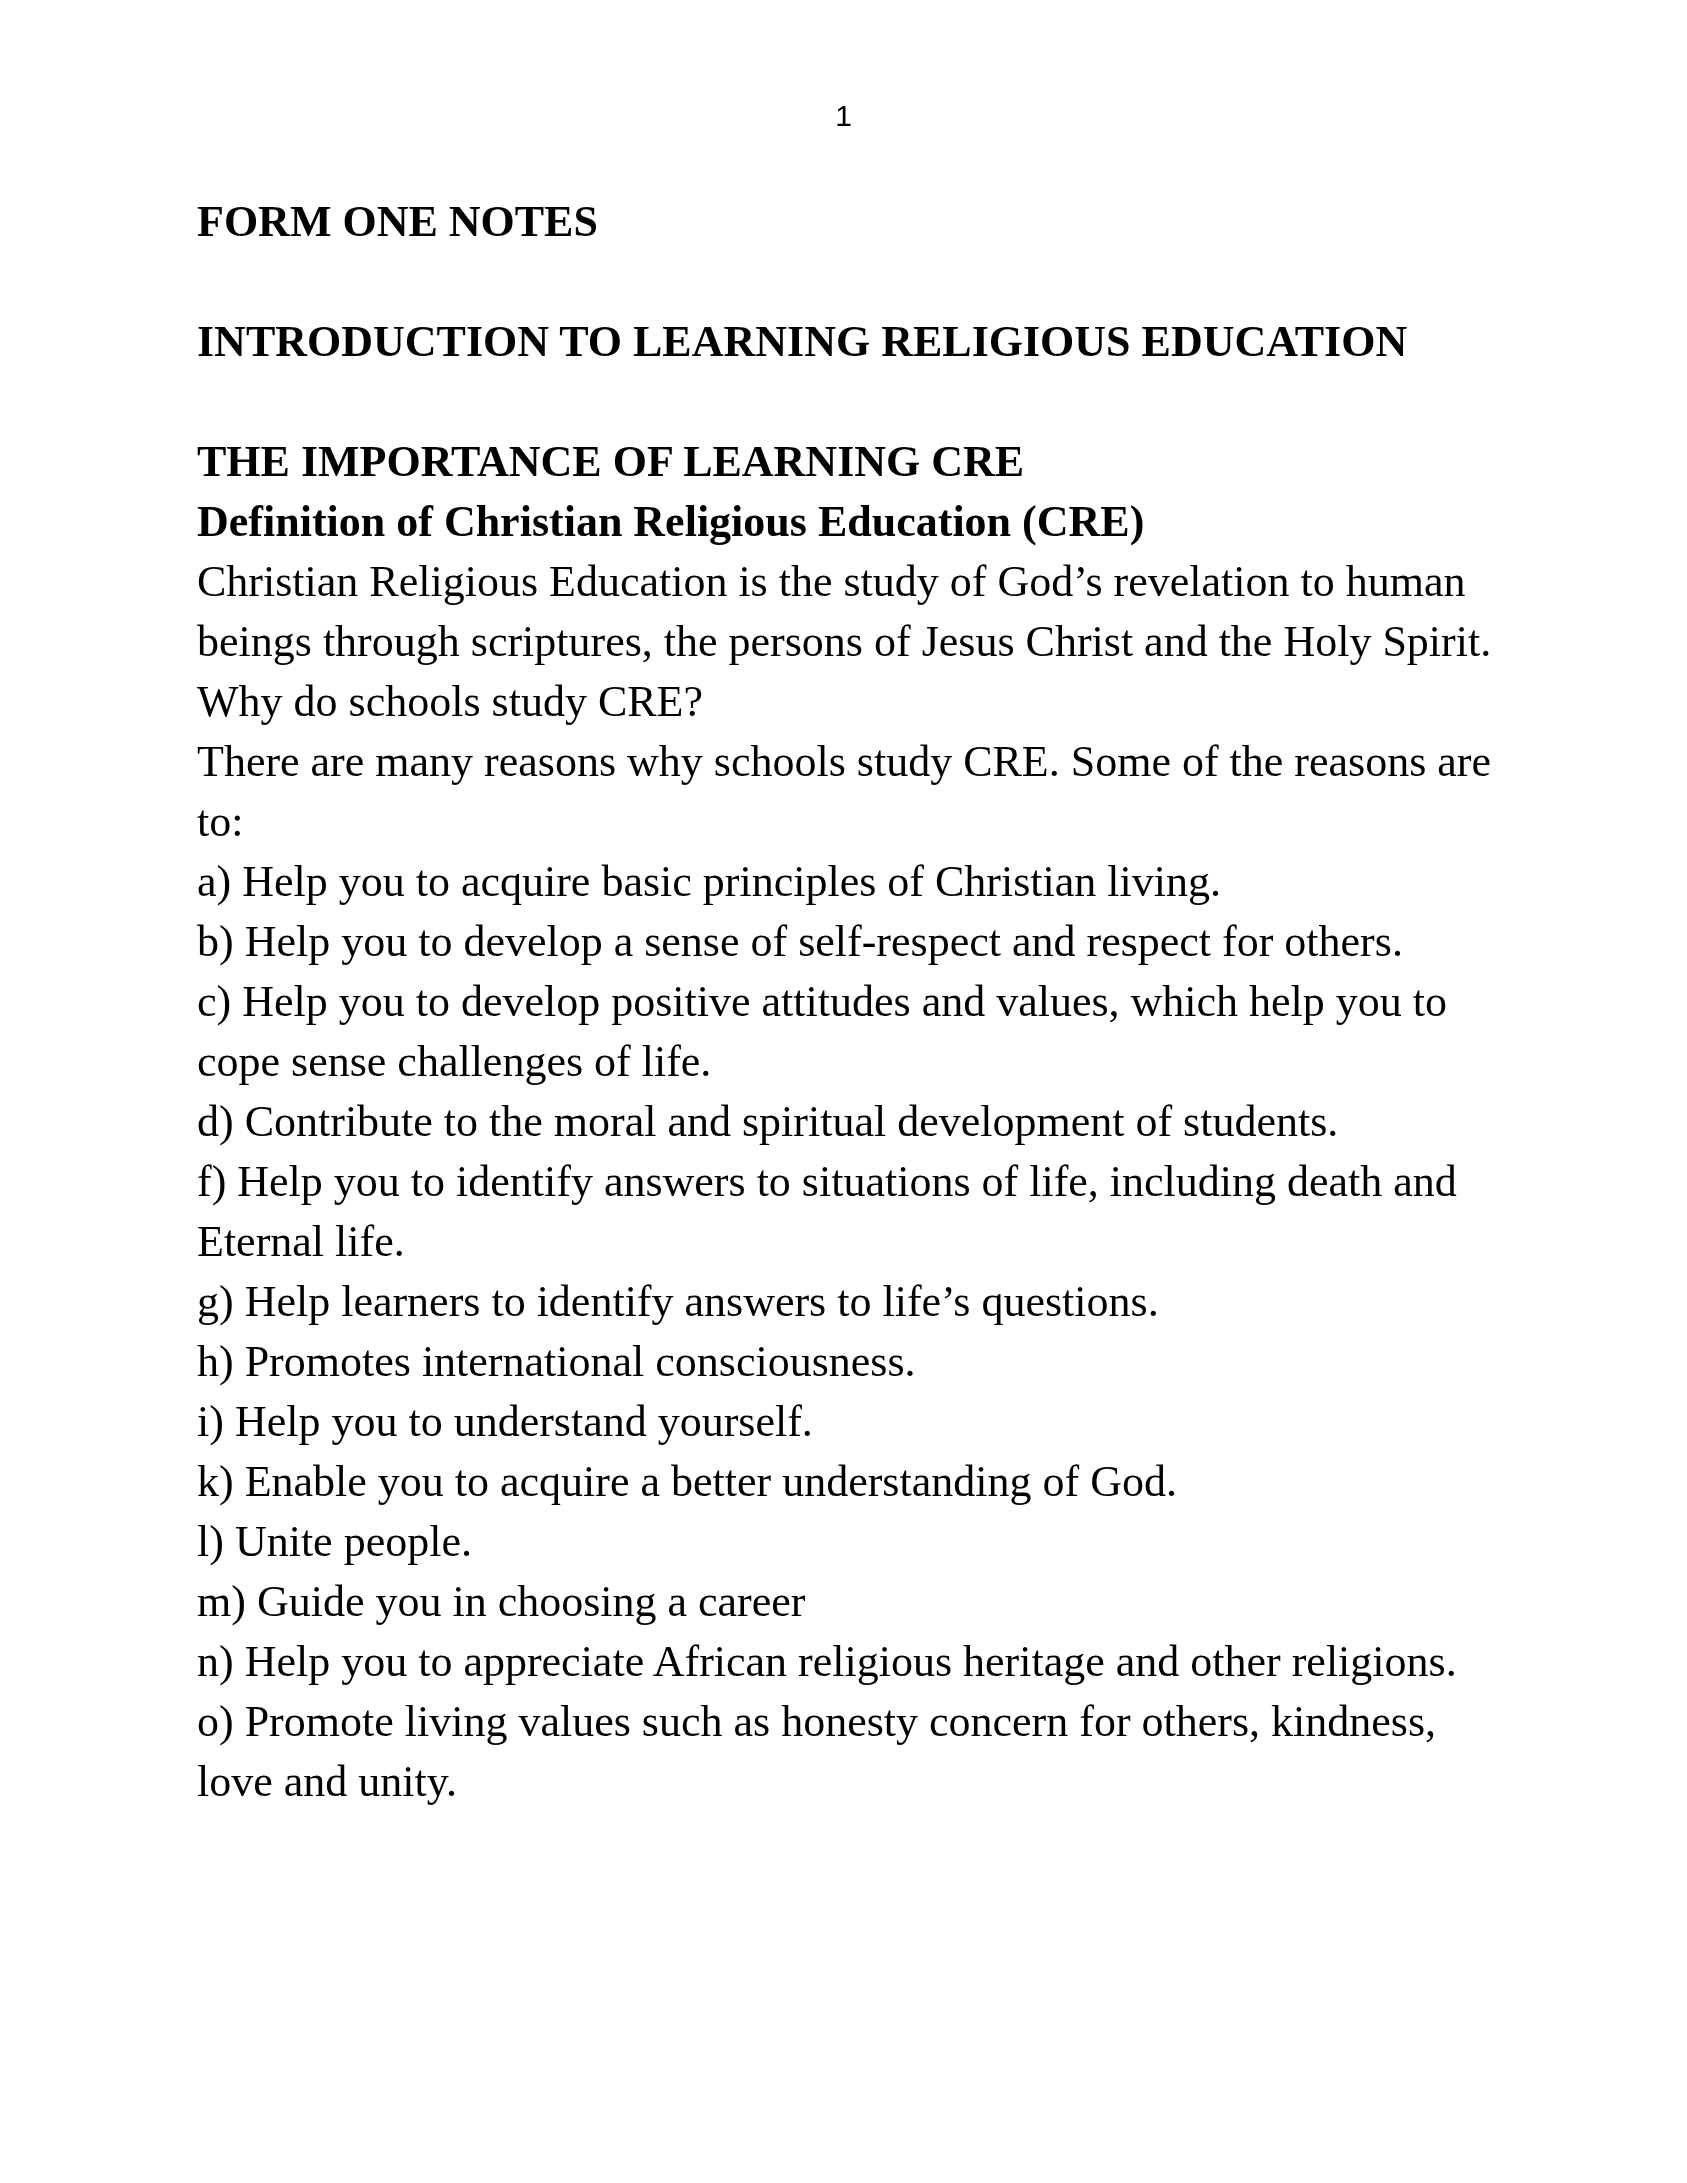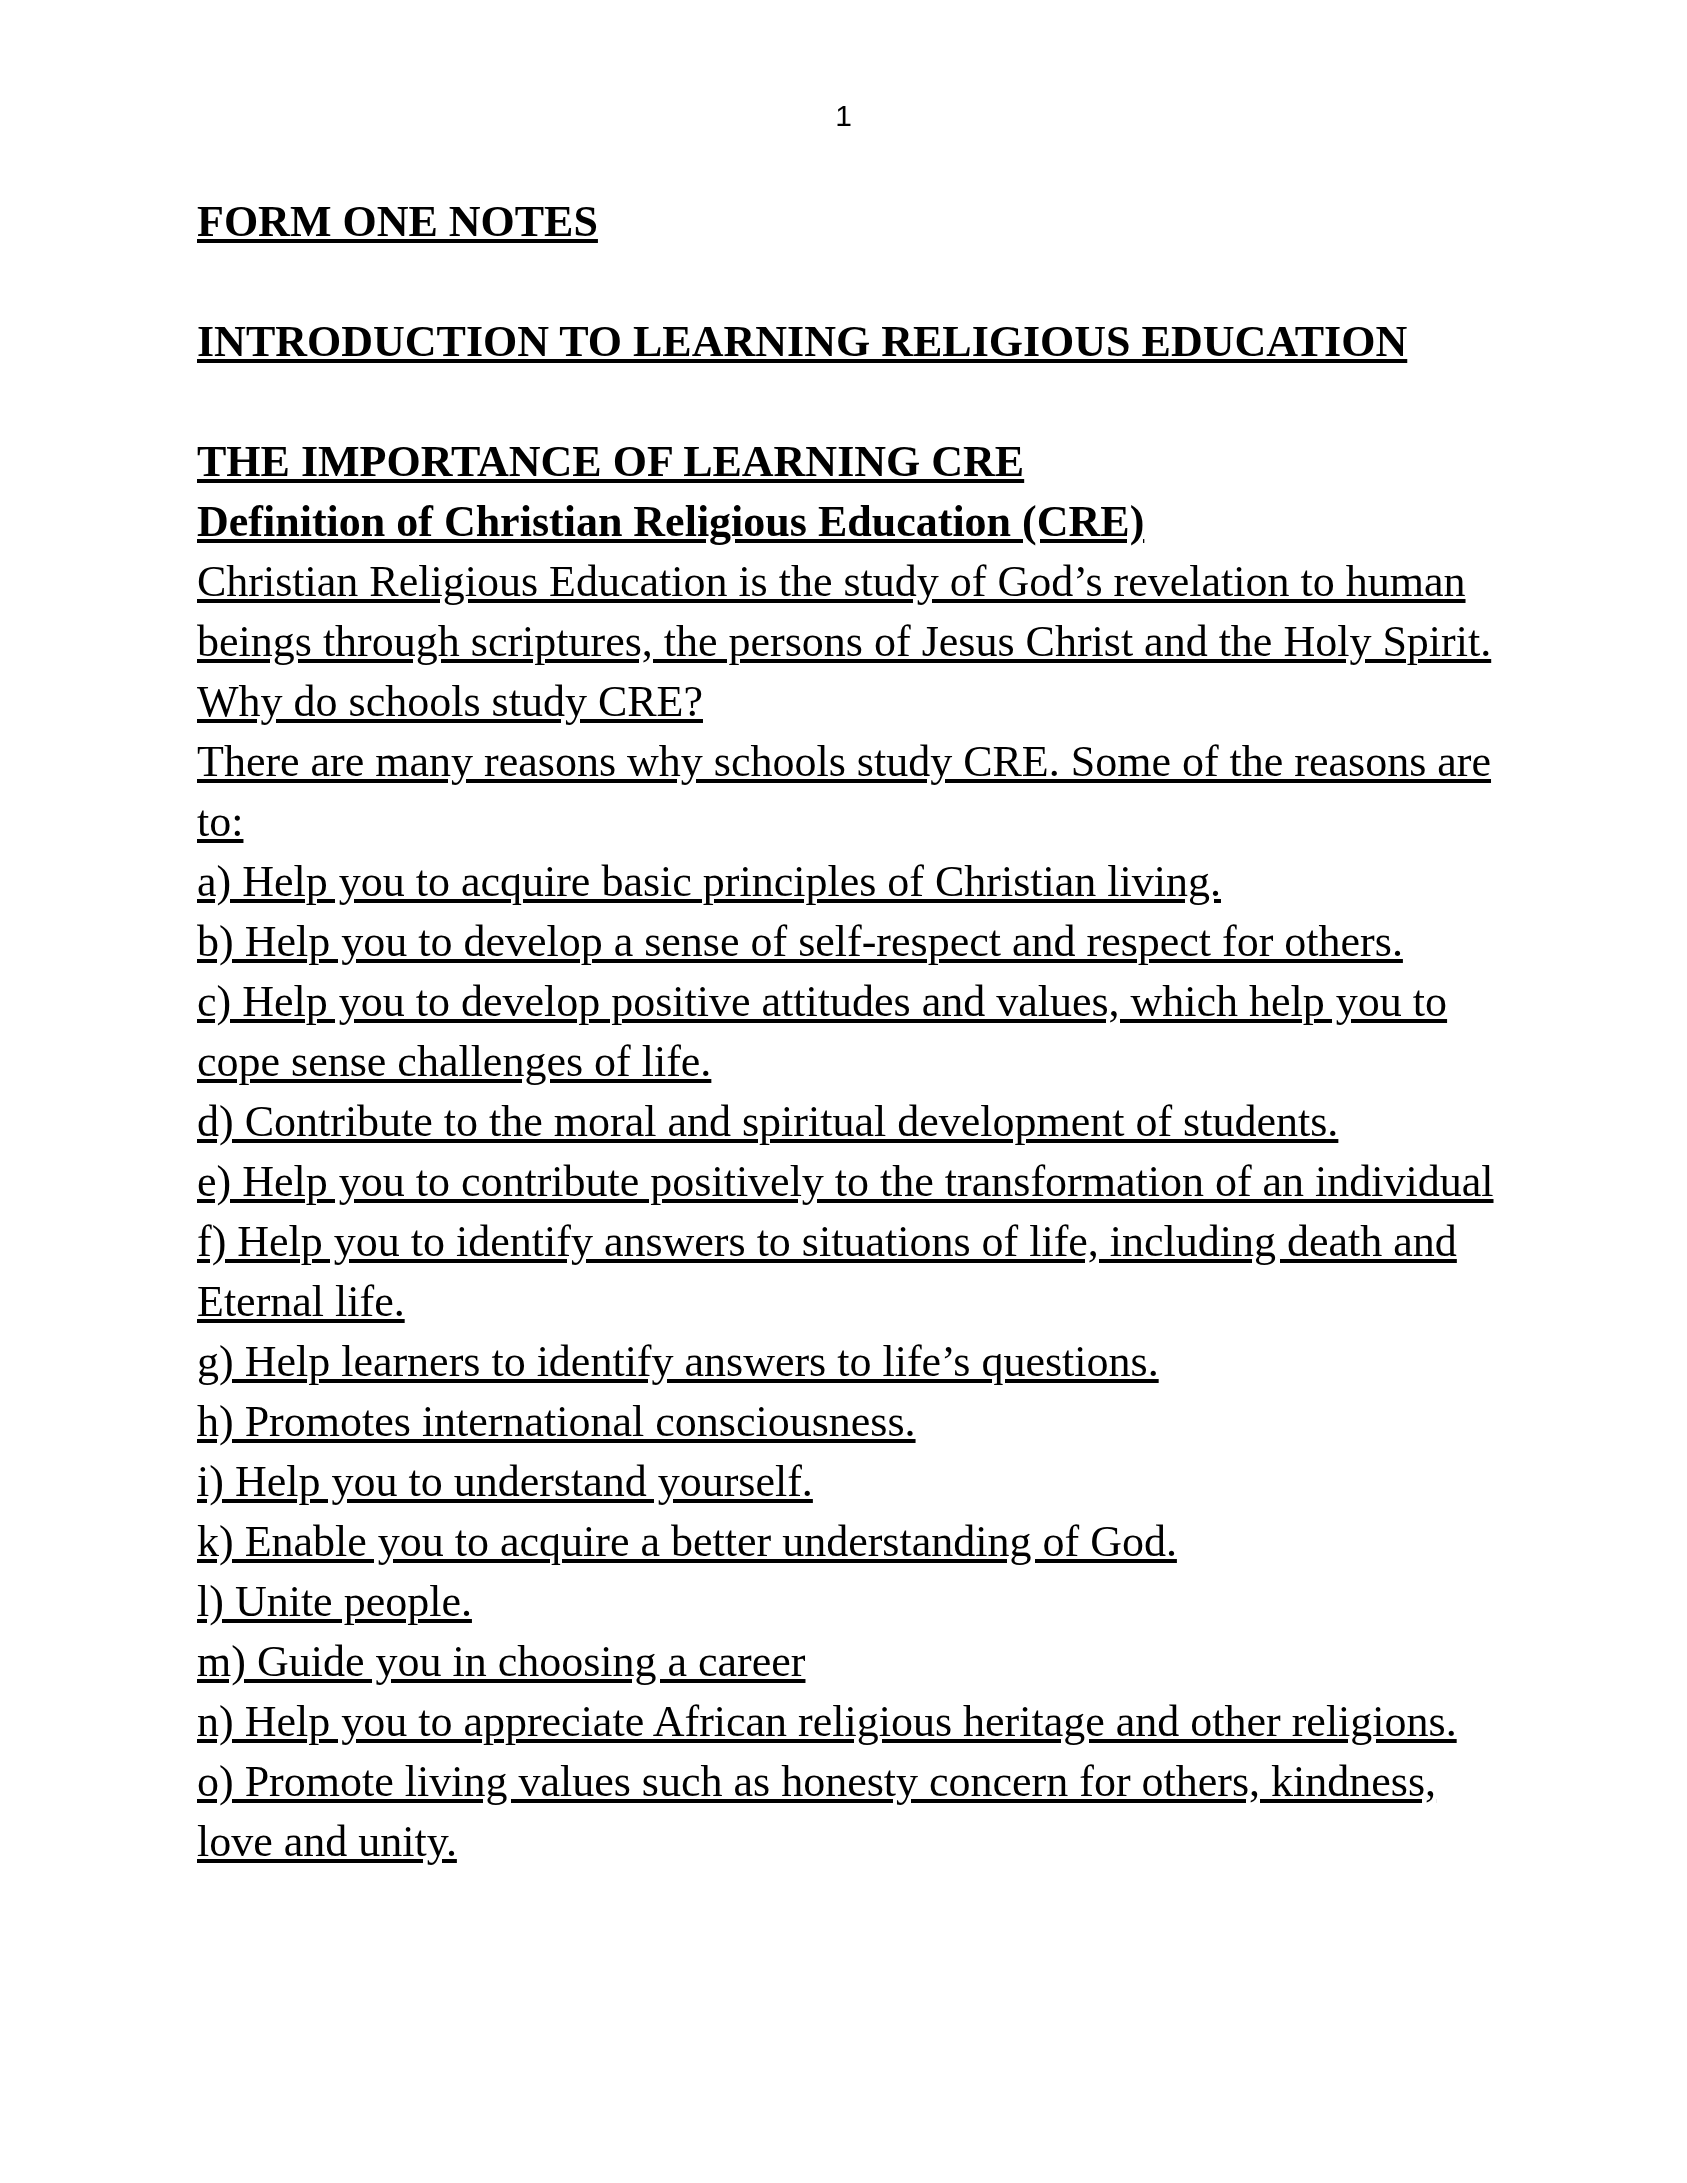--- a/index.html
+++ b/index.html
@@ -27,21 +27,20 @@
     line-height: 34px;
     color: #000000;
   }
   .content {
     position: absolute;
     left: 197px;
     top: 192px;
     width: 1297px;
     font-size: 44px;
     line-height: 60px;
-    text-decoration: underline;
   }
   .line {
     min-height: 60px;
     white-space: pre;
   }
   .line.bold {
     font-weight: bold;
   }
 </style>
 </head>
@@ -59,21 +58,20 @@
       <div class="line">Christian Religious Education is the study of God’s revelation to human</div>
       <div class="line">beings through scriptures, the persons of Jesus Christ and the Holy Spirit.</div>
       <div class="line">Why do schools study CRE?</div>
       <div class="line">There are many reasons why schools study CRE. Some of the reasons are</div>
       <div class="line">to:</div>
       <div class="line">a) Help you to acquire basic principles of Christian living.</div>
       <div class="line">b) Help you to develop a sense of self-respect and respect for others.</div>
       <div class="line">c) Help you to develop positive attitudes and values, which help you to</div>
       <div class="line">cope sense challenges of life.</div>
       <div class="line">d) Contribute to the moral and spiritual development of students.</div>
-      <div class="line">e) Help you to contribute positively to the transformation of an individual</div>
       <div class="line">f) Help you to identify answers to situations of life, including death and</div>
       <div class="line">Eternal life.</div>
       <div class="line">g) Help learners to identify answers to life’s questions.</div>
       <div class="line">h) Promotes international consciousness.</div>
       <div class="line">i) Help you to understand yourself.</div>
       <div class="line">k) Enable you to acquire a better understanding of God.</div>
       <div class="line">l) Unite people.</div>
       <div class="line">m) Guide you in choosing a career</div>
       <div class="line">n) Help you to appreciate African religious heritage and other religions.</div>
       <div class="line">o) Promote living values such as honesty concern for others, kindness,</div>

